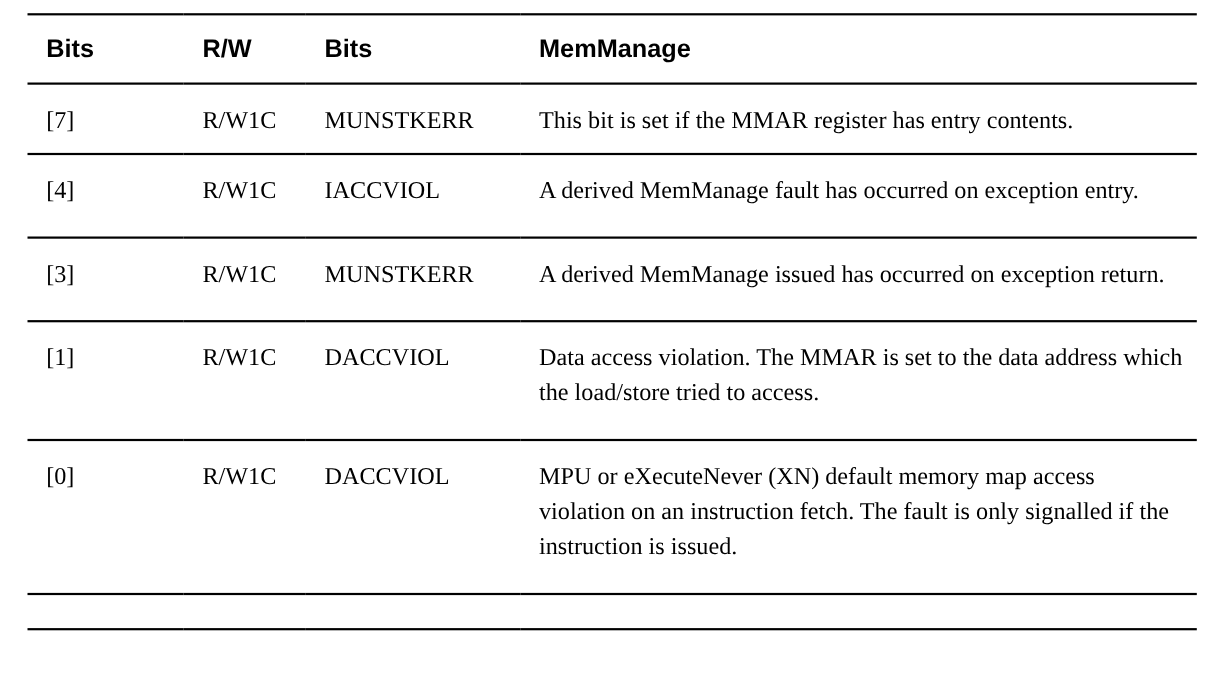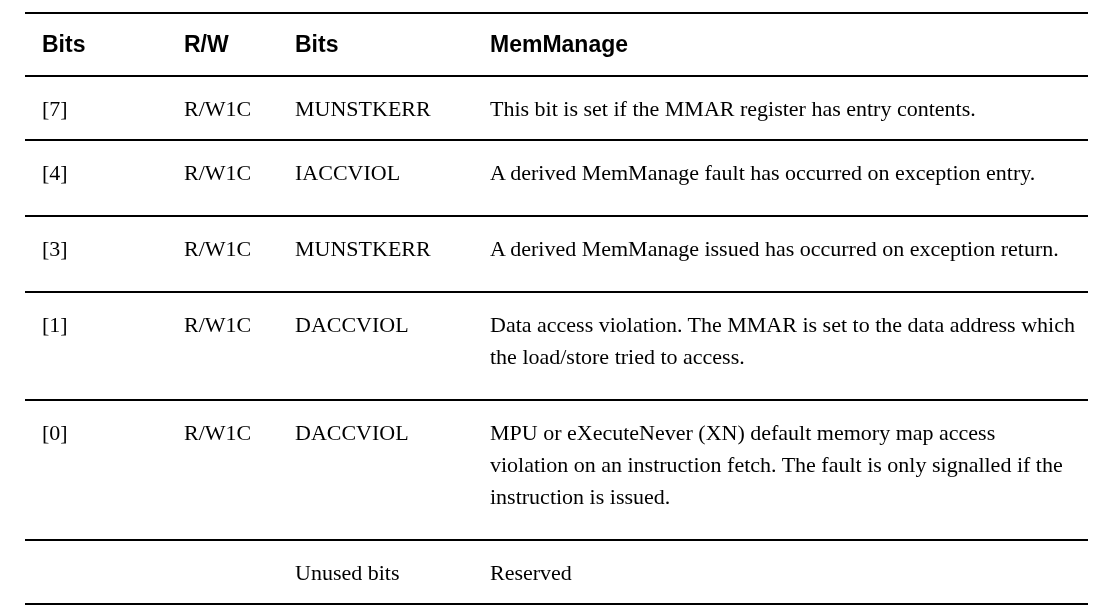--- a/index.html
+++ b/index.html
@@ -186,34 +186,20 @@
             <span class="cell">R/W1C</span>
           </td>
         <td class="pad-bottom-lg">
             <span class="cell">DACCVIOL</span>
           </td>
         <td class="pad-bottom-lg">
             <span class="cell">MPU or eXecuteNever (XN) default memory map access violation on an instruction fetch. The fault is only signalled if the instruction is issued.</span>
           </td>
       </tr>
 
-      <tr>
-        <td>
-            <span class="cell empty-cell"></span>
-          </td>
-        <td>
-            <span class="cell empty-cell"></span>
-          </td>
-        <td>
-            <span class="cell">Unused bits</span>
-          </td>
-        <td>
-            <span class="cell">Reserved</span>
-          </td>
-      </tr>
 
     </tbody>
 
     <tfoot>
       <tr>
         <td colspan="4"></td>
       </tr>
     </tfoot>
 
   </table>

